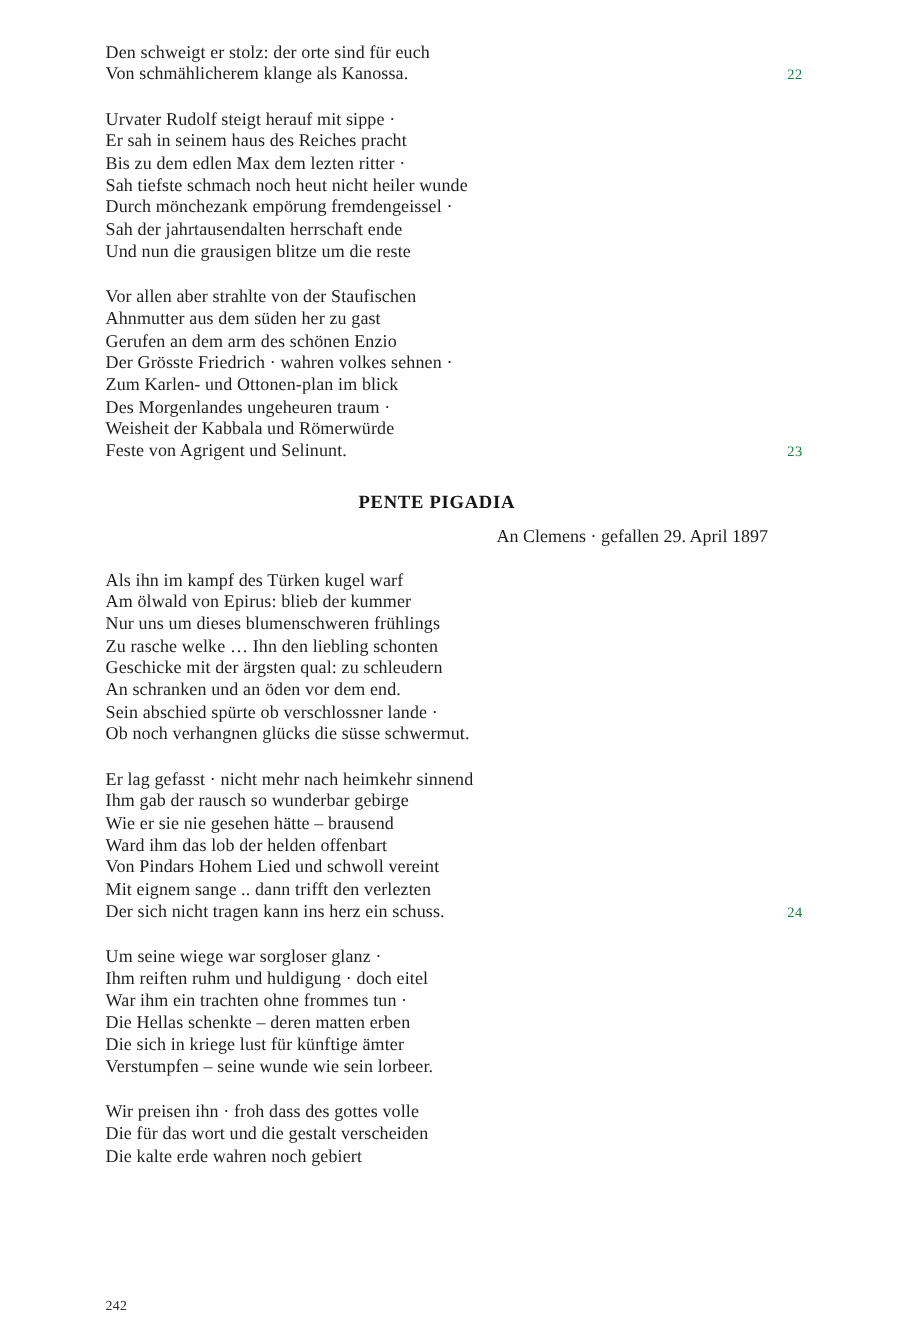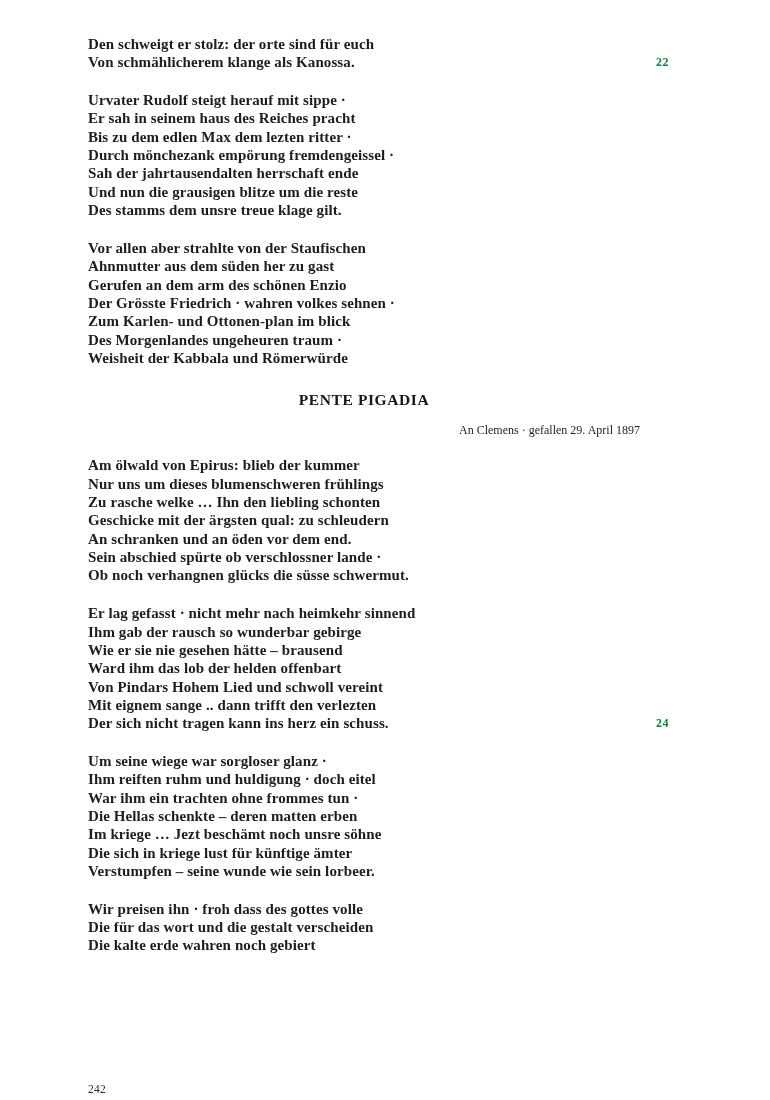--- a/index.html
+++ b/index.html
@@ -17,21 +17,20 @@
     color: #1d1d1d;
   }
   .text-col {
     position: absolute;
     left: 88px;
     top: 35px;
     width: 600px;
   }
   .stanza {
     margin: 0 0 19.5px 0;
-    font-weight: bold;
   }
   .line {
     position: relative;
     font-size: 15px;
     line-height: 18.33px;
     white-space: nowrap;
     letter-spacing: 0.1px;
   }
   .margin-num {
     position: absolute;
@@ -49,21 +48,21 @@
     font-weight: bold;
     font-size: 15.5px;
     line-height: 18.33px;
     letter-spacing: 0.6px;
     color: #161616;
   }
   .dedication {
     width: 552px;
     margin: 11.5px 0 17px 0;
     text-align: right;
-    font-size: 12px;
+    font-size: 15px;
     line-height: 18.33px;
   }
   .page-number {
     position: absolute;
     left: 88px;
     top: 1084px;
     font-size: 11.5px;
     line-height: 1;
     color: #2a2a2a;
     letter-spacing: 0.3px;
@@ -75,37 +74,39 @@
 <div class="page">
   <div class="text-col">
       <div class="stanza">
         <div class="line">Den schweigt er stolz: der orte sind für euch</div>
         <div class="line">Von schmählicherem klange als Kanossa.<span class="margin-num">22</span></div>
       </div>
       <div class="stanza">
         <div class="line">Urvater Rudolf steigt herauf mit sippe ·</div>
         <div class="line">Er sah in seinem haus des Reiches pracht</div>
         <div class="line">Bis zu dem edlen Max dem lezten ritter ·</div>
+        <div class="line">Sah tiefste schmach noch heut nicht heiler wunde</div>
         <div class="line">Durch mönchezank empörung fremdengeissel ·</div>
         <div class="line">Sah der jahrtausendalten herrschaft ende</div>
         <div class="line">Und nun die grausigen blitze um die reste</div>
-        <div class="line">Des stamms dem unsre treue klage gilt.</div>
       </div>
       <div class="stanza">
         <div class="line">Vor allen aber strahlte von der Staufischen</div>
         <div class="line">Ahnmutter aus dem süden her zu gast</div>
         <div class="line">Gerufen an dem arm des schönen Enzio</div>
         <div class="line">Der Grösste Friedrich · wahren volkes sehnen ·</div>
         <div class="line">Zum Karlen- und Ottonen-plan im blick</div>
         <div class="line">Des Morgenlandes ungeheuren traum ·</div>
         <div class="line">Weisheit der Kabbala und Römerwürde</div>
+        <div class="line">Feste von Agrigent und Selinunt.<span class="margin-num">23</span></div>
       </div>
       <div class="poem-title">PENTE PIGADIA</div>
       <div class="dedication">An Clemens · gefallen 29. April 1897</div>
       <div class="stanza">
+        <div class="line">Als ihn im kampf des Türken kugel warf</div>
         <div class="line">Am ölwald von Epirus: blieb der kummer</div>
         <div class="line">Nur uns um dieses blumenschweren frühlings</div>
         <div class="line">Zu rasche welke … Ihn den liebling schonten</div>
         <div class="line">Geschicke mit der ärgsten qual: zu schleudern</div>
         <div class="line">An schranken und an öden vor dem end.</div>
         <div class="line">Sein abschied spürte ob verschlossner lande ·</div>
         <div class="line">Ob noch verhangnen glücks die süsse schwermut.</div>
       </div>
       <div class="stanza">
         <div class="line">Er lag gefasst · nicht mehr nach heimkehr sinnend</div>
@@ -114,21 +115,20 @@
         <div class="line">Ward ihm das lob der helden offenbart</div>
         <div class="line">Von Pindars Hohem Lied und schwoll vereint</div>
         <div class="line">Mit eignem sange .. dann trifft den verlezten</div>
         <div class="line">Der sich nicht tragen kann ins herz ein schuss.<span class="margin-num">24</span></div>
       </div>
       <div class="stanza">
         <div class="line">Um seine wiege war sorgloser glanz ·</div>
         <div class="line">Ihm reiften ruhm und huldigung · doch eitel</div>
         <div class="line">War ihm ein trachten ohne frommes tun ·</div>
         <div class="line">Die Hellas schenkte – deren matten erben</div>
-        <div class="line">Im kriege … Jezt beschämt noch unsre söhne</div>
         <div class="line">Die sich in kriege lust für künftige ämter</div>
         <div class="line">Verstumpfen – seine wunde wie sein lorbeer.</div>
       </div>
       <div class="stanza">
         <div class="line">Wir preisen ihn · froh dass des gottes volle</div>
         <div class="line">Die für das wort und die gestalt verscheiden</div>
         <div class="line">Die kalte erde wahren noch gebiert</div>
       </div>
     </div>
   <div class="page-number">242</div>

